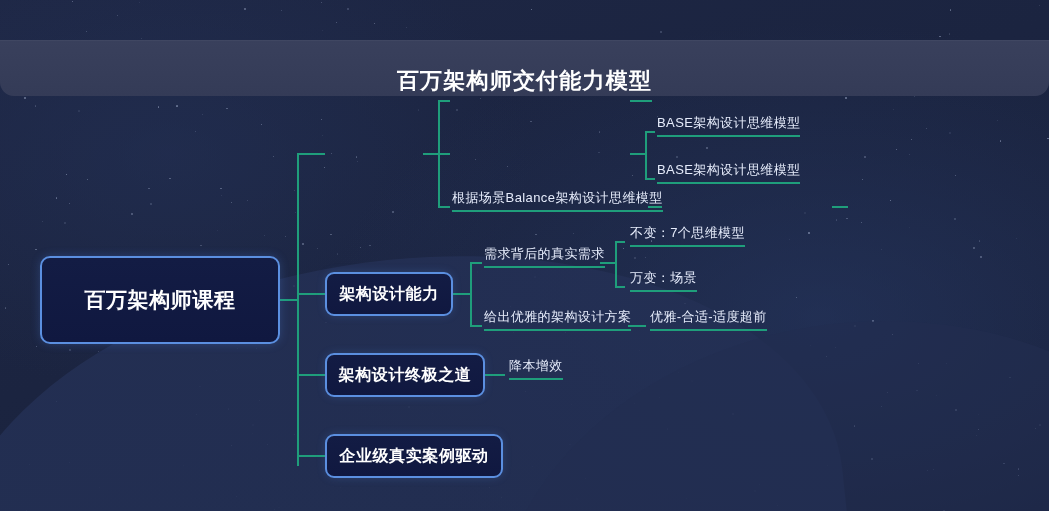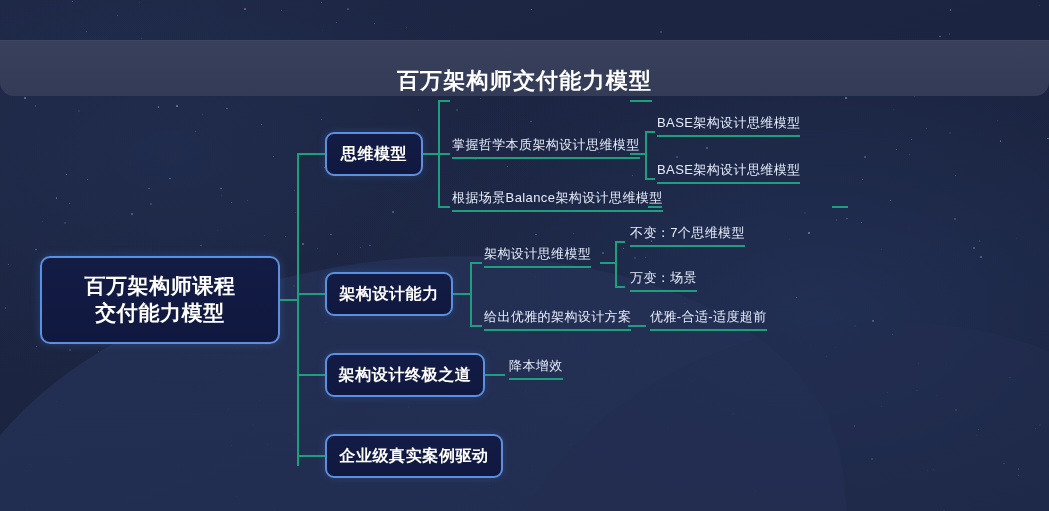--- a/index.html
+++ b/index.html
@@ -401,45 +401,40 @@
     <div class="ln lh" style="left:615px;top:185px;width:10px;"></div>
     <div class="ln lh" style="left:615px;top:230px;width:10px;"></div>
 
     <div class="ln lh" style="left:628px;top:269px;width:18px;"></div>
 
     <div class="ln lh" style="left:485px;top:318px;width:20px;"></div>
 
     <div class="node root-node">
       <span>
         <span>百万架构师课程</span><br>
-        <span>交付能力模型</span>
       </span>
     </div>
 
-    <div class="node l2-node n-smwx">
-      <span>思维模型</span>
-    </div>
     <div class="node l2-node n-jgsj">
       <span>架构设计能力</span>
     </div>
     <div class="node l2-node n-qyj">
       <span>企业级真实案例驱动</span>
     </div>
     <div class="node l2-node n-zjzd">
       <span>架构设计终极之道</span>
     </div>
 
 
-    <div class="leaf" style="left:452px;top:81px;">掌握哲学本质架构设计思维模型</div>
     <div class="leaf" style="left:657px;top:59px;">BASE架构设计思维模型</div>
     <div class="leaf" style="left:657px;top:106px;">BASE架构设计思维模型</div>
 
     <div class="leaf" style="left:452px;top:134px;">根据场景Balance架构设计思维模型</div>
 
-    <div class="leaf" style="left:484px;top:190px;">架构设计思维模型</div>
+    <div class="leaf" style="left:484px;top:190px;">需求背后的真实需求</div>
     <div class="leaf" style="left:630px;top:169px;">不变：7个思维模型</div>
     <div class="leaf" style="left:630px;top:214px;">万变：场景</div>
 
     <div class="leaf" style="left:650px;top:253px;">优雅-合适-适度超前</div>
     <div class="leaf" style="left:484px;top:253px;">给出优雅的架构设计方案</div>
 
     <div class="leaf" style="left:509px;top:302px;">降本增效</div>
 
   </div>
 </div>

